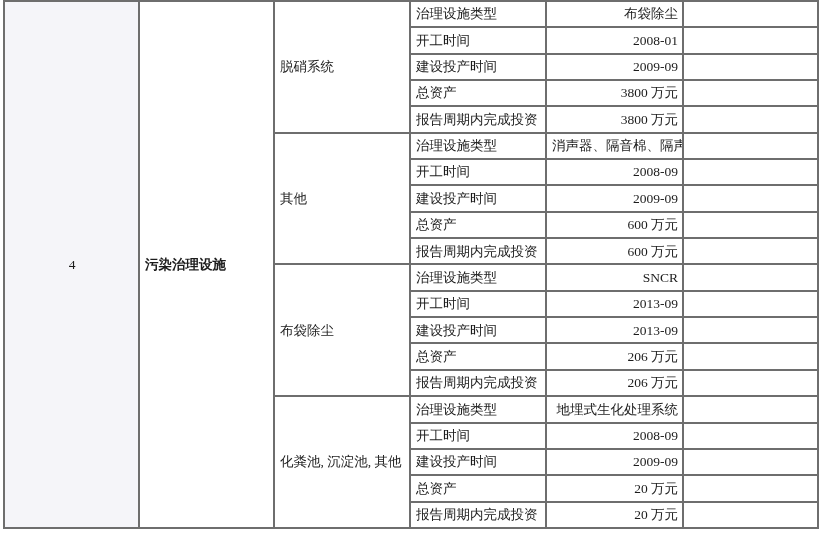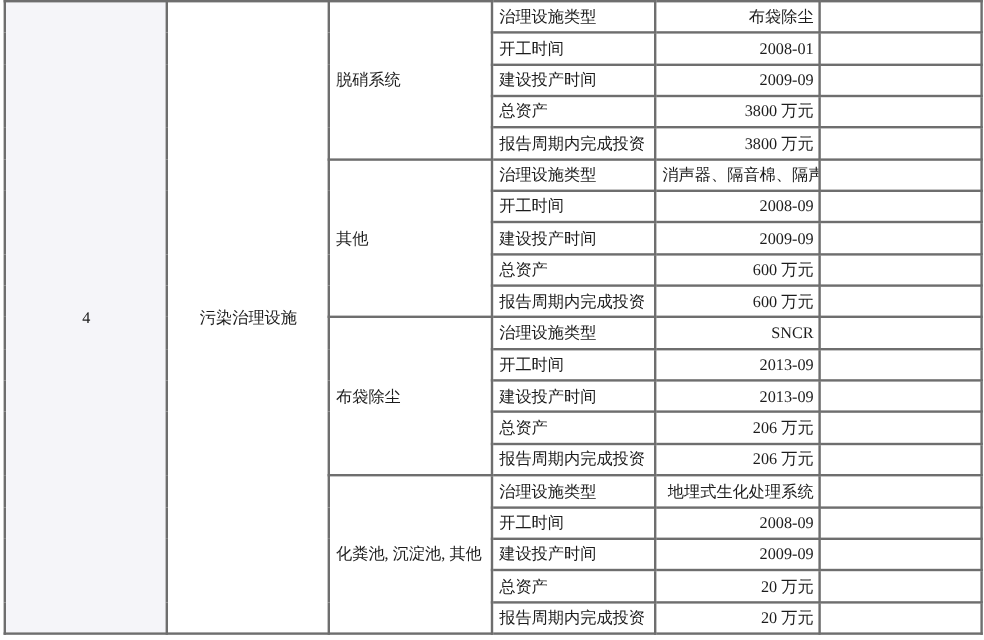--- a/index.html
+++ b/index.html
@@ -35,21 +35,21 @@
     overflow: hidden;
     line-height: 1.15;
   }
   tr.r { height: 26.35px; }
   td.no-top { border-top: none; }
   td.num-cell {
     background: #f5f5f9;
     text-align: center;
     padding: 0;
   }
-  td.cat-cell { text-align: center; }
+  td.cat-cell { text-align: left; font-weight: bold; }
   td.grp-cell { text-align: left; }
   td.lbl-cell { text-align: left; }
   td.val-cell { text-align: right; }
   td.end-cell { padding: 0; }
   col.c1 { width: 135px; }
   col.c2 { width: 135px; }
   col.c3 { width: 136px; }
   col.c4 { width: 136px; }
   col.c5 { width: 137px; }
   col.c6 { width: 135px; }

